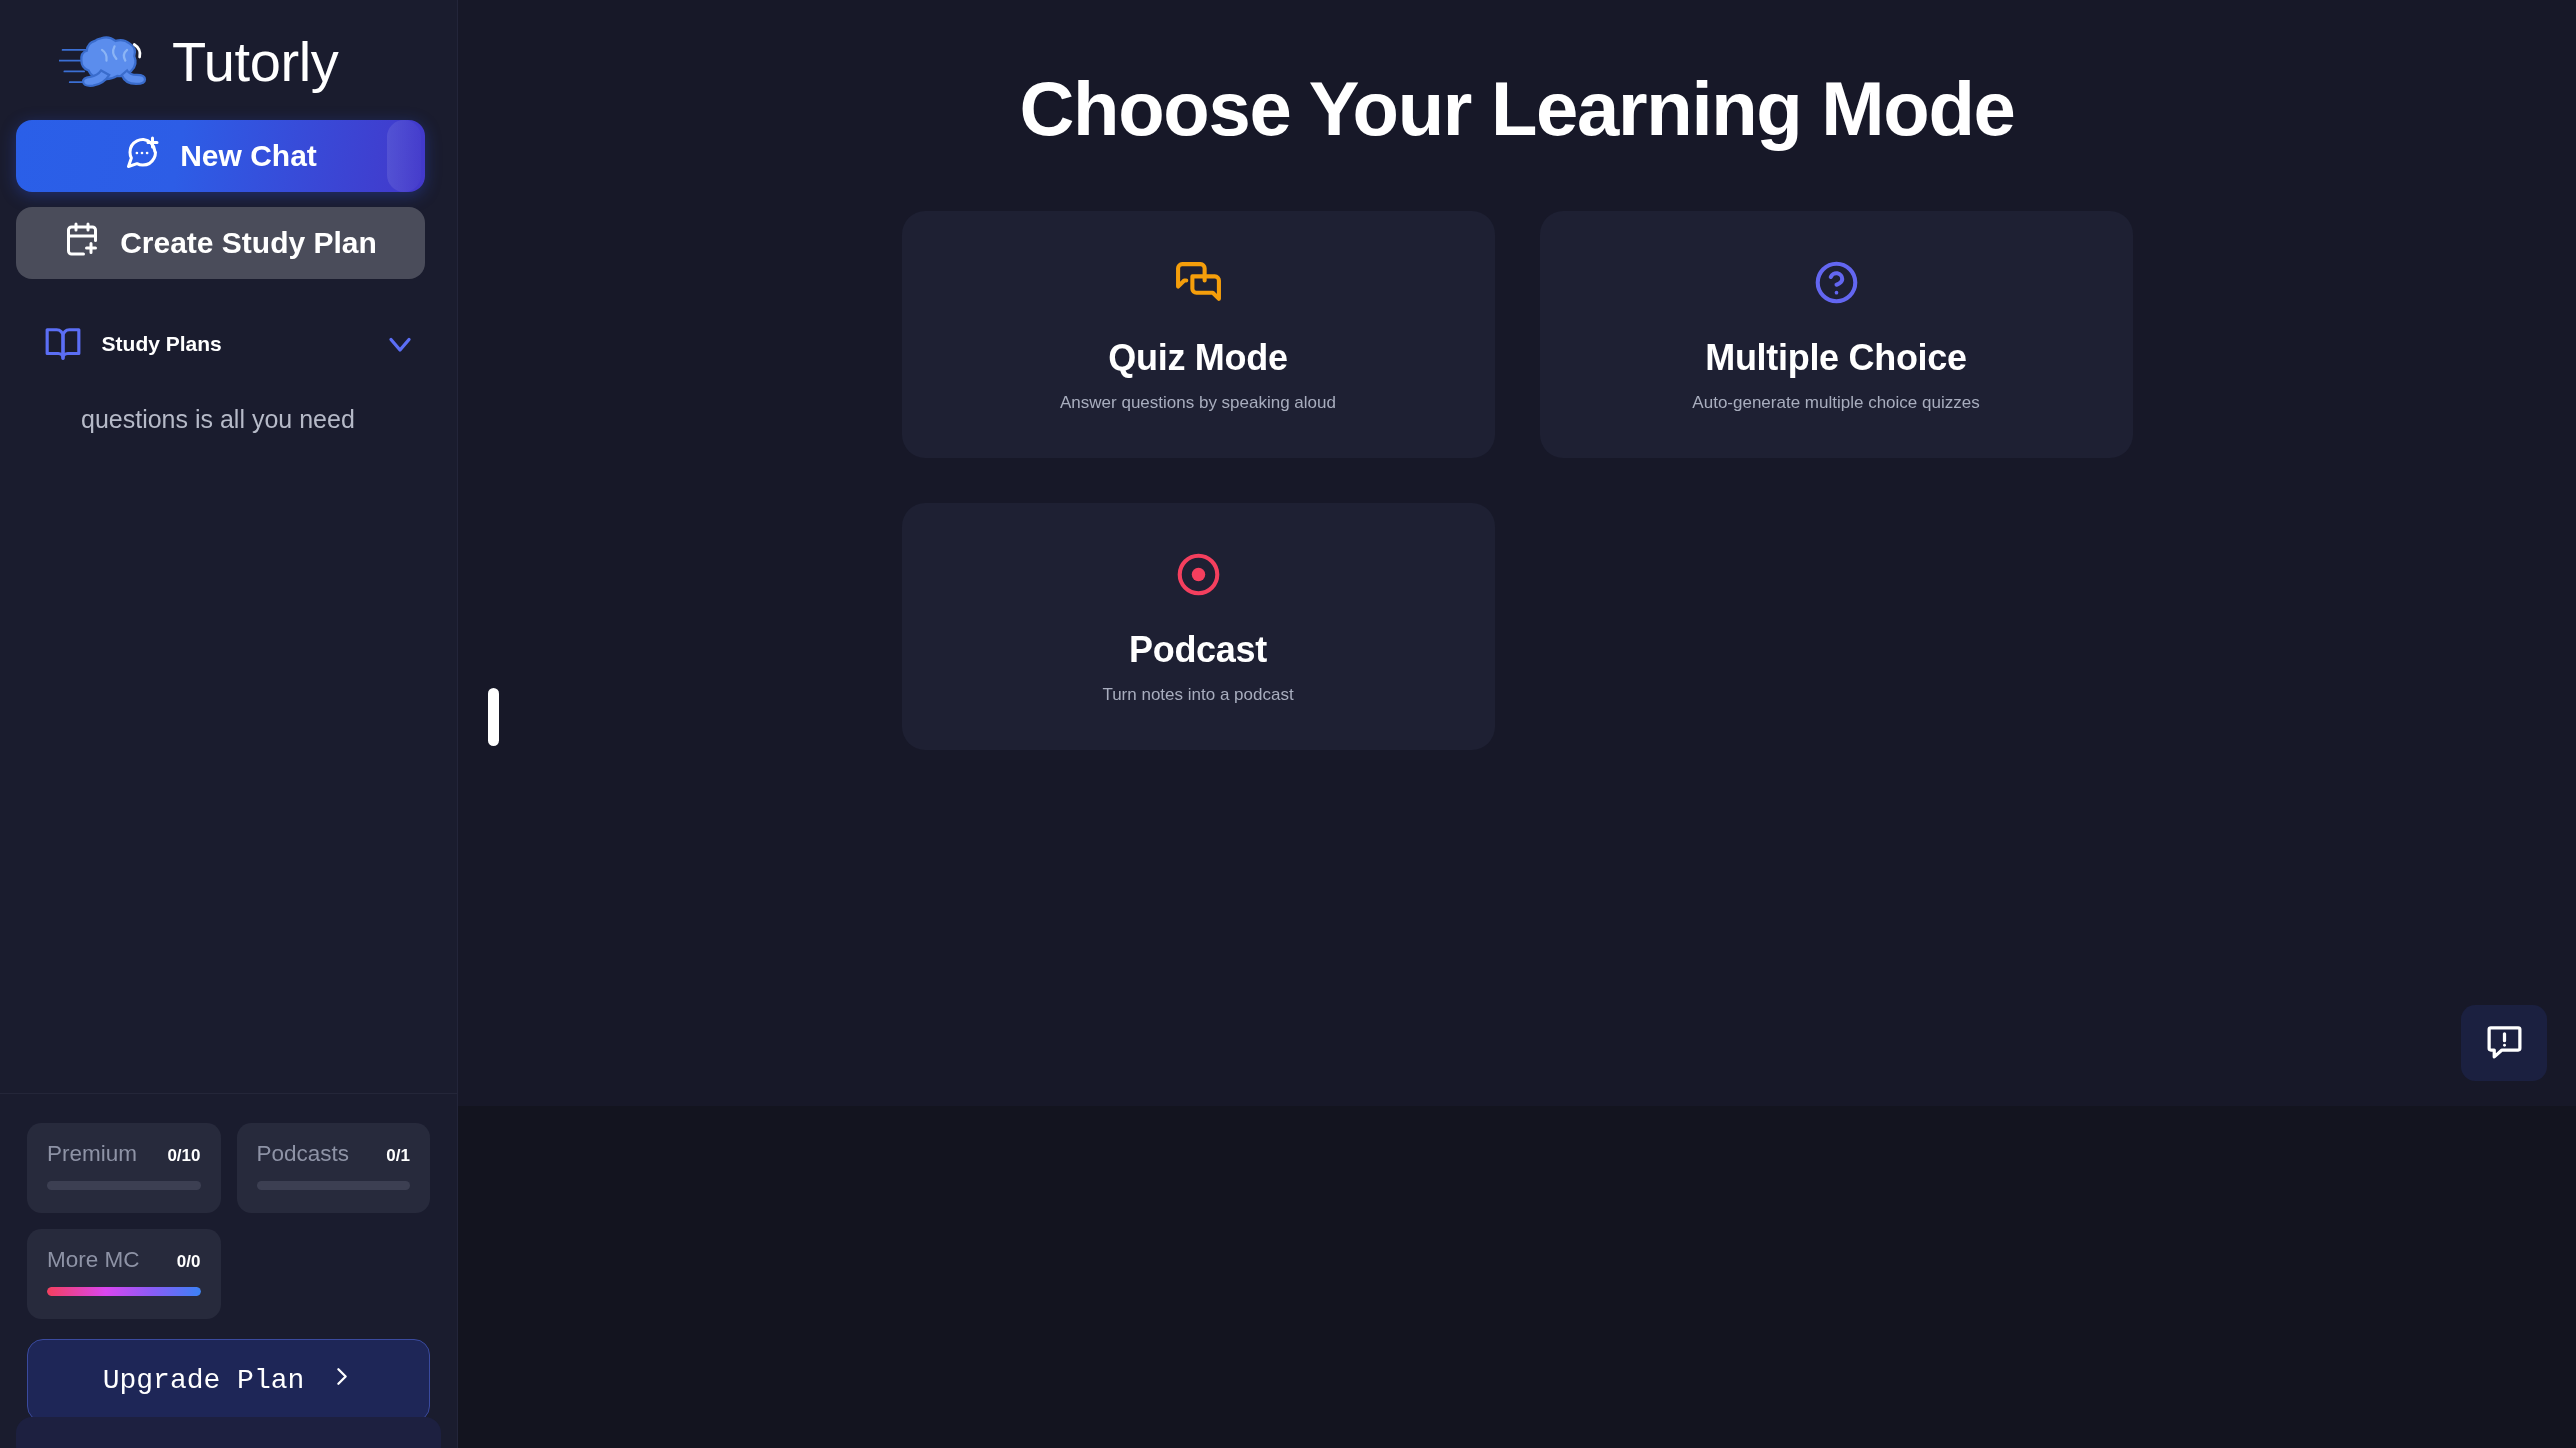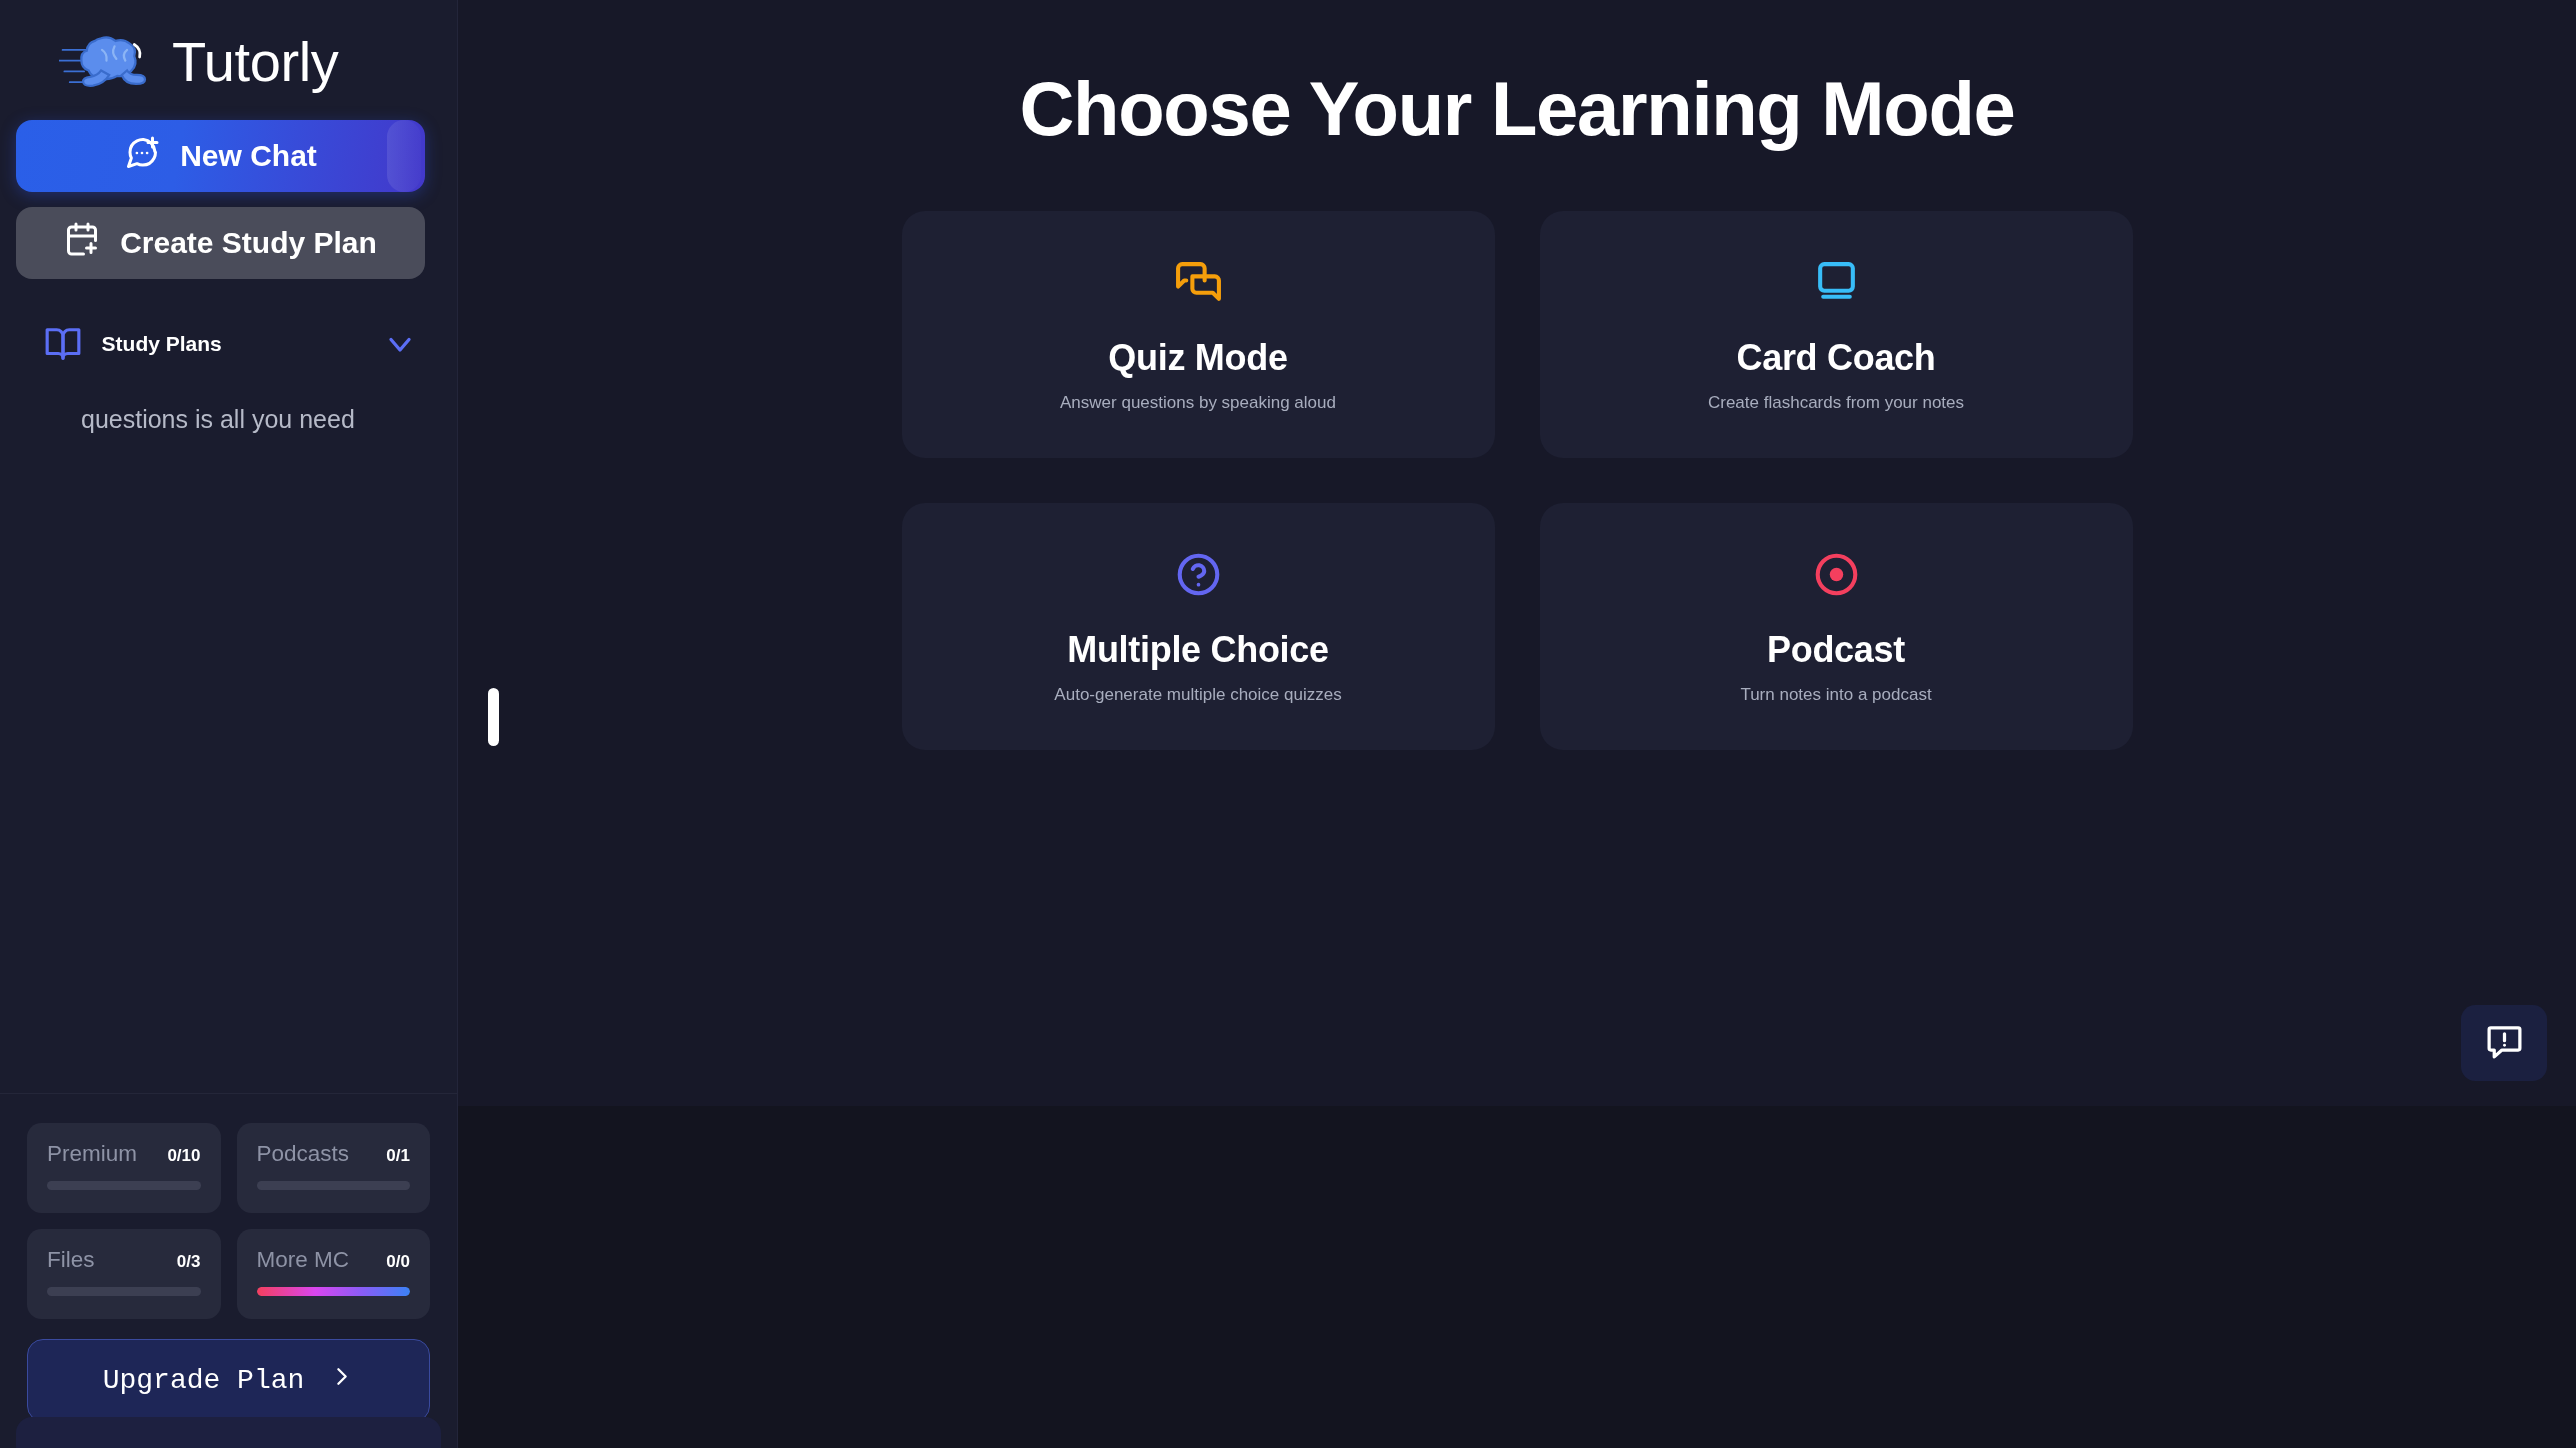--- a/index.html
+++ b/index.html
@@ -350,29 +350,20 @@
         <div class="usage-card">
           <div class="usage-top">
             <span class="usage-name">Podcasts</span>
             <span class="usage-val">0/1</span>
           </div>
           <div class="usage-bar">
               <span id="bar1" style="width: 0%;"></span>
             </div>
         </div>
 
-        <div class="usage-card">
-          <div class="usage-top">
-            <span class="usage-name">Files</span>
-            <span class="usage-val">0/3</span>
-          </div>
-          <div class="usage-bar">
-              <span id="bar2" style="width: 0%;"></span>
-            </div>
-        </div>
 
         <div class="usage-card">
           <div class="usage-top">
             <span class="usage-name">More MC</span>
             <span class="usage-val">0/0</span>
           </div>
           <div class="usage-bar">
               <span id="bar3" style="width: 100%;"></span>
             </div>
         </div>
@@ -404,30 +395,20 @@
         <span class="icon">
           <svg viewBox="0 0 24 24" fill="none" stroke="#f59e0b" stroke-width="2" stroke-linecap="round" stroke-linejoin="round">
             <path d="M15 11V5a2 2 0 0 0-2-2H4a2 2 0 0 0-2 2v9l3-3h1"></path>
             <path d="M9 9h11a2 2 0 0 1 2 2v9l-3-3h-8a2 2 0 0 1-2-2V9z"></path>
           </svg>
         </span>
         <div class="mode-title">Quiz Mode</div>
         <div class="mode-desc">Answer questions by speaking aloud</div>
       </div>
 
-      <div class="mode-card">
-        <span class="icon">
-          <svg viewBox="0 0 24 24" fill="none" stroke="#38bdf8" stroke-width="2" stroke-linecap="round" stroke-linejoin="round">
-            <rect x="4" y="3" width="16" height="13" rx="2"></rect>
-            <path d="M5.5 19h13"></path>
-          </svg>
-        </span>
-        <div class="mode-title">Card Coach</div>
-        <div class="mode-desc">Create flashcards from your notes</div>
-      </div>
 
       <div class="mode-card">
         <span class="icon">
           <svg viewBox="0 0 24 24" fill="none" stroke="#6366f1" stroke-width="2" stroke-linecap="round" stroke-linejoin="round">
             <circle cx="12" cy="12" r="9.2"></circle>
             <path d="M9.2 9.3a2.9 2.9 0 0 1 5.6 1c0 1.9-2.8 2.8-2.8 2.8"></path>
             <circle cx="12" cy="17" r="0.9" fill="#6366f1" stroke="none"></circle>
           </svg>
         </span>
         <div class="mode-title">Multiple Choice</div>

